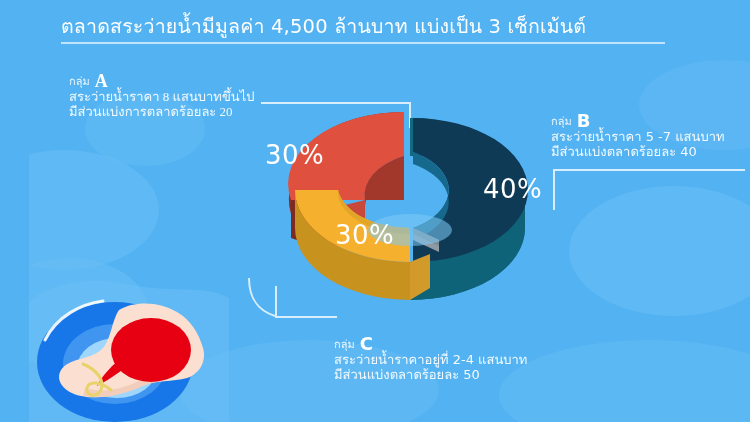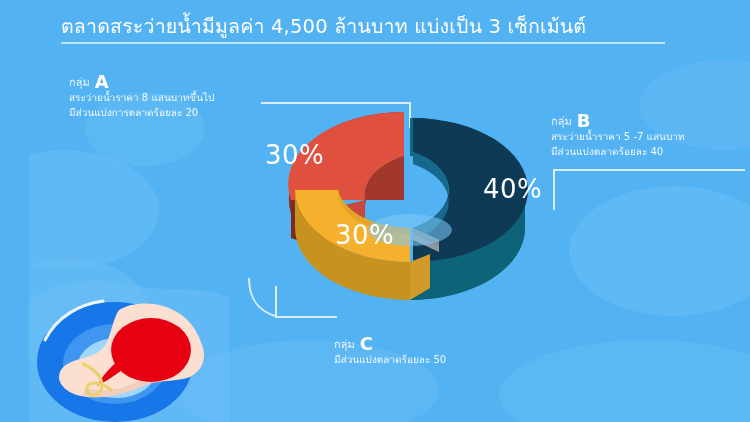--- a/index.html
+++ b/index.html
@@ -25,23 +25,23 @@
     background:#bfe4fb;
   }
 
   
   .label-block { position:absolute; color:#ffffff; }
   .label-head { font-size:11px; line-height:15px; color:#eaf6ff; }
   .label-head .letter {
     font-size:18px; font-weight:bold; letter-spacing:.5px;
     vertical-align:-2px; margin-left:5px; color:#ffffff;
   }
-  .label-line { font-size:10px; line-height:15px; color:#f2faff; white-space:nowrap; }
+  .label-line { font-size:13px; line-height:15px; color:#f2faff; white-space:nowrap; }
 
-  .block-a { left:40px; top:74px; }
+  .block-a { left:40px; top:74px;font-family:Liberation Serif, serif; }
   .block-b { left:522px; top:113px; }
   .block-c { left:305px; top:336px; }
   .conn-h { position:absolute; height:2px; background:#d8eefc; }
   .conn-v { position:absolute; width:2px; background:#d8eefc; }
 
   
   #chart { position:absolute; left:196px; top:88px; width:370px; height:230px; }
   #chart svg { display:block; overflow:visible; }
 
   .slice-pct {
@@ -103,20 +103,21 @@
       <span>กลุ่ม</span><span class="letter">B</span>
     </div>
     <div class="label-line">สระว่ายน้ำราคา 5 -7 แสนบาท</div>
     <div class="label-line">มีส่วนแบ่งตลาดร้อยละ 40</div>
   </div>
 
   <div class="label-block block-c">
     <div class="label-head">
       <span>กลุ่ม</span><span class="letter">C</span>
     </div>
+    <div class="label-line">สระว่ายน้ำราคาอยู่ที่ 2-4 แสนบาท</div>
     <div class="label-line">มีส่วนแบ่งตลาดร้อยละ 50</div>
   </div>
 
   <div id="chart">
     <svg width="370" height="230" viewBox="0 0 370 230">
       <defs>
         <clipPath id="clipAll">
             <rect x="-20" y="-40" width="420" height="300"></rect>
           </clipPath>
       </defs>

